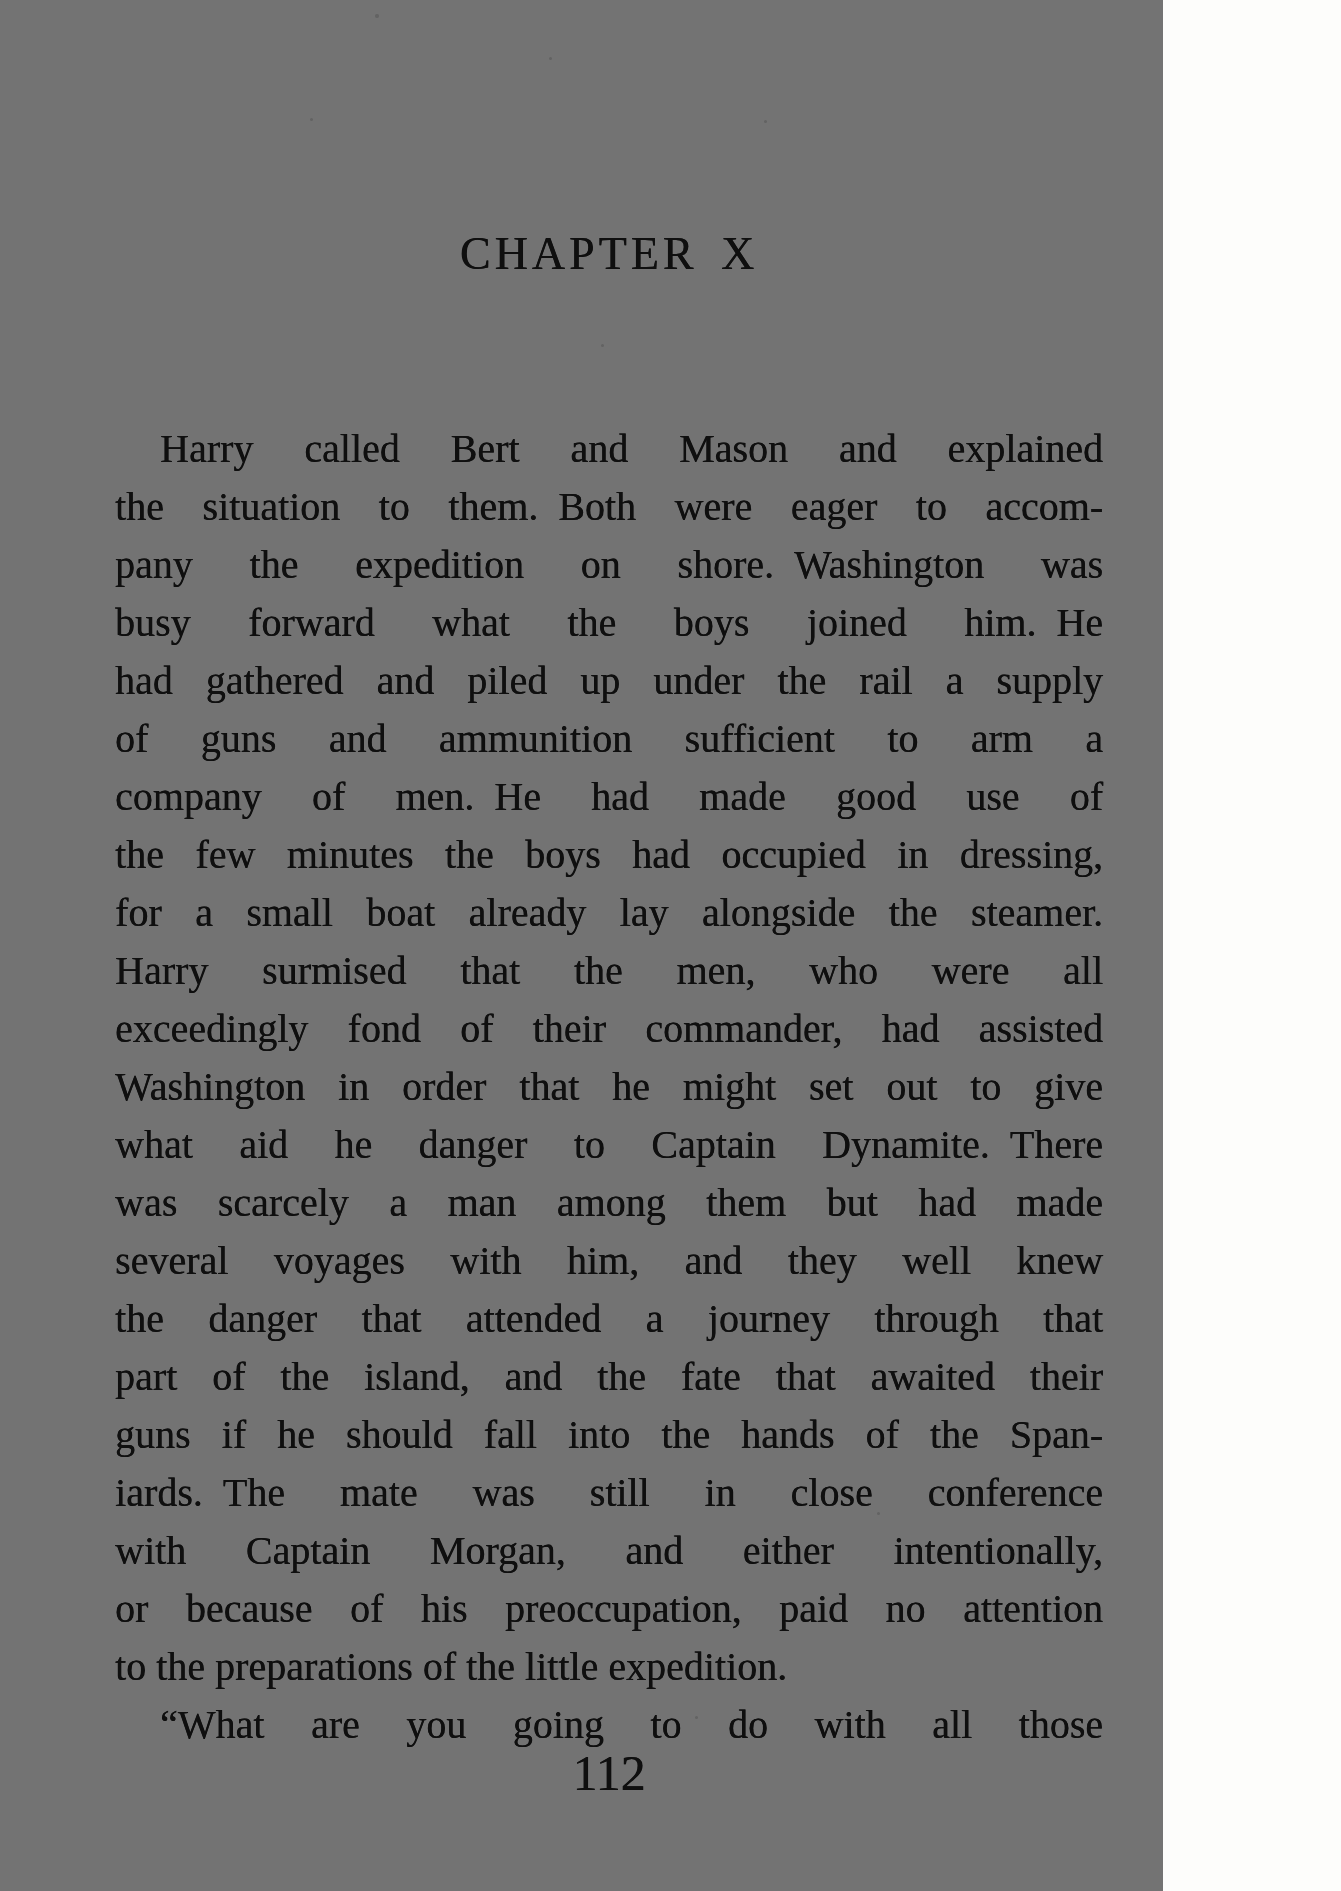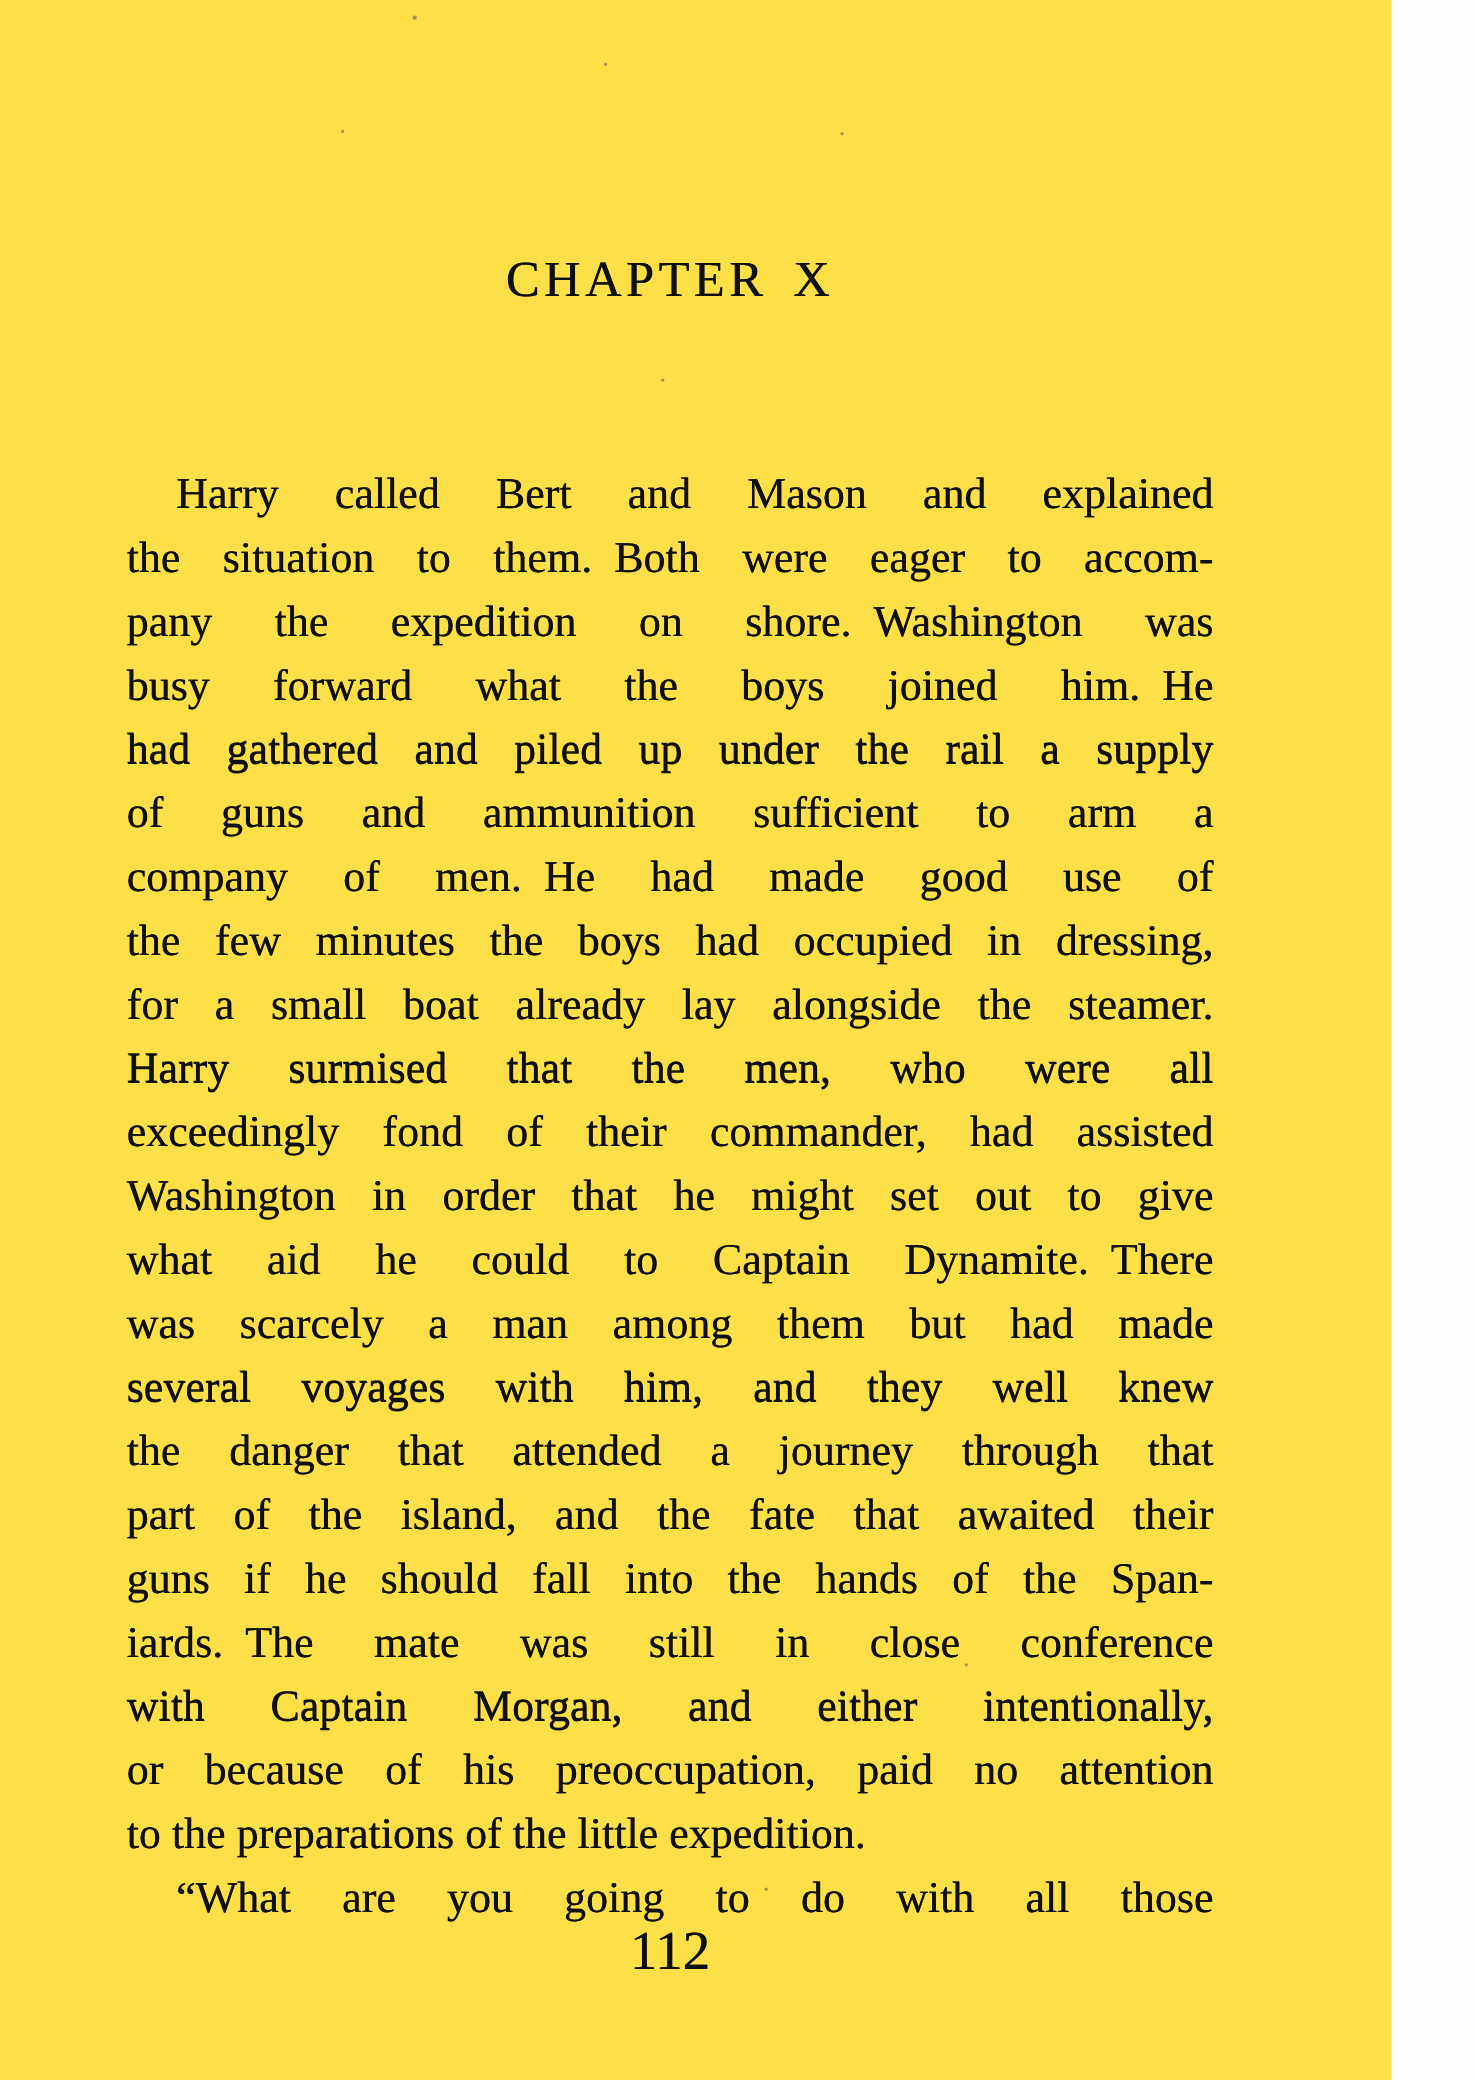--- a/index.html
+++ b/index.html
@@ -2,23 +2,23 @@
 <html><head>
 <meta charset="utf-8">
 <style>
   html, body {
     margin: 0;
     padding: 0;
     background: #fdfdfb;
   }
   .page {
     position: relative;
-    width: 1265px;
+    width: 1163px;
     height: 1891px;
-    background: #fde047;
+    background: #737373;
     overflow: hidden;
     font-family: "Liberation Serif", "DejaVu Serif", serif;
     color: #0f0f0f;
     text-shadow: 0.35px 0.2px 0 currentColor; 
   }
   .chapter {
     position: absolute;
     top: 231px;
     left: 115px;
     width: 988px;
@@ -90,21 +90,21 @@
     <div class="ln">pany the expedition on shore. Washington was</div>
     <div class="ln">busy forward what the boys joined him. He</div>
     <div class="ln">had gathered and piled up under the rail a supply</div>
     <div class="ln">of guns and ammunition sufficient to arm a</div>
     <div class="ln">company of men. He had made good use of</div>
     <div class="ln">the few minutes the boys had occupied in dressing,</div>
     <div class="ln">for a small boat already lay alongside the steamer.</div>
     <div class="ln">Harry surmised that the men, who were all</div>
     <div class="ln">exceedingly fond of their commander, had assisted</div>
     <div class="ln">Washington in order that he might set out to give</div>
-    <div class="ln">what aid he could to Captain Dynamite. There</div>
+    <div class="ln">what aid he danger to Captain Dynamite. There</div>
     <div class="ln">was scarcely a man among them but had made</div>
     <div class="ln">several voyages with him, and they well knew</div>
     <div class="ln">the danger that attended a journey through that</div>
     <div class="ln">part of the island, and the fate that awaited their</div>
     <div class="ln">guns if he should fall into the hands of the Span-</div>
     <div class="ln">iards. The mate was still in close conference</div>
     <div class="ln">with Captain Morgan, and either intentionally,</div>
     <div class="ln">or because of his preoccupation, paid no attention</div>
     <div class="ln end">to the preparations of the little expedition.</div>
     <div class="ln first">“What are you going to do with all those</div>

